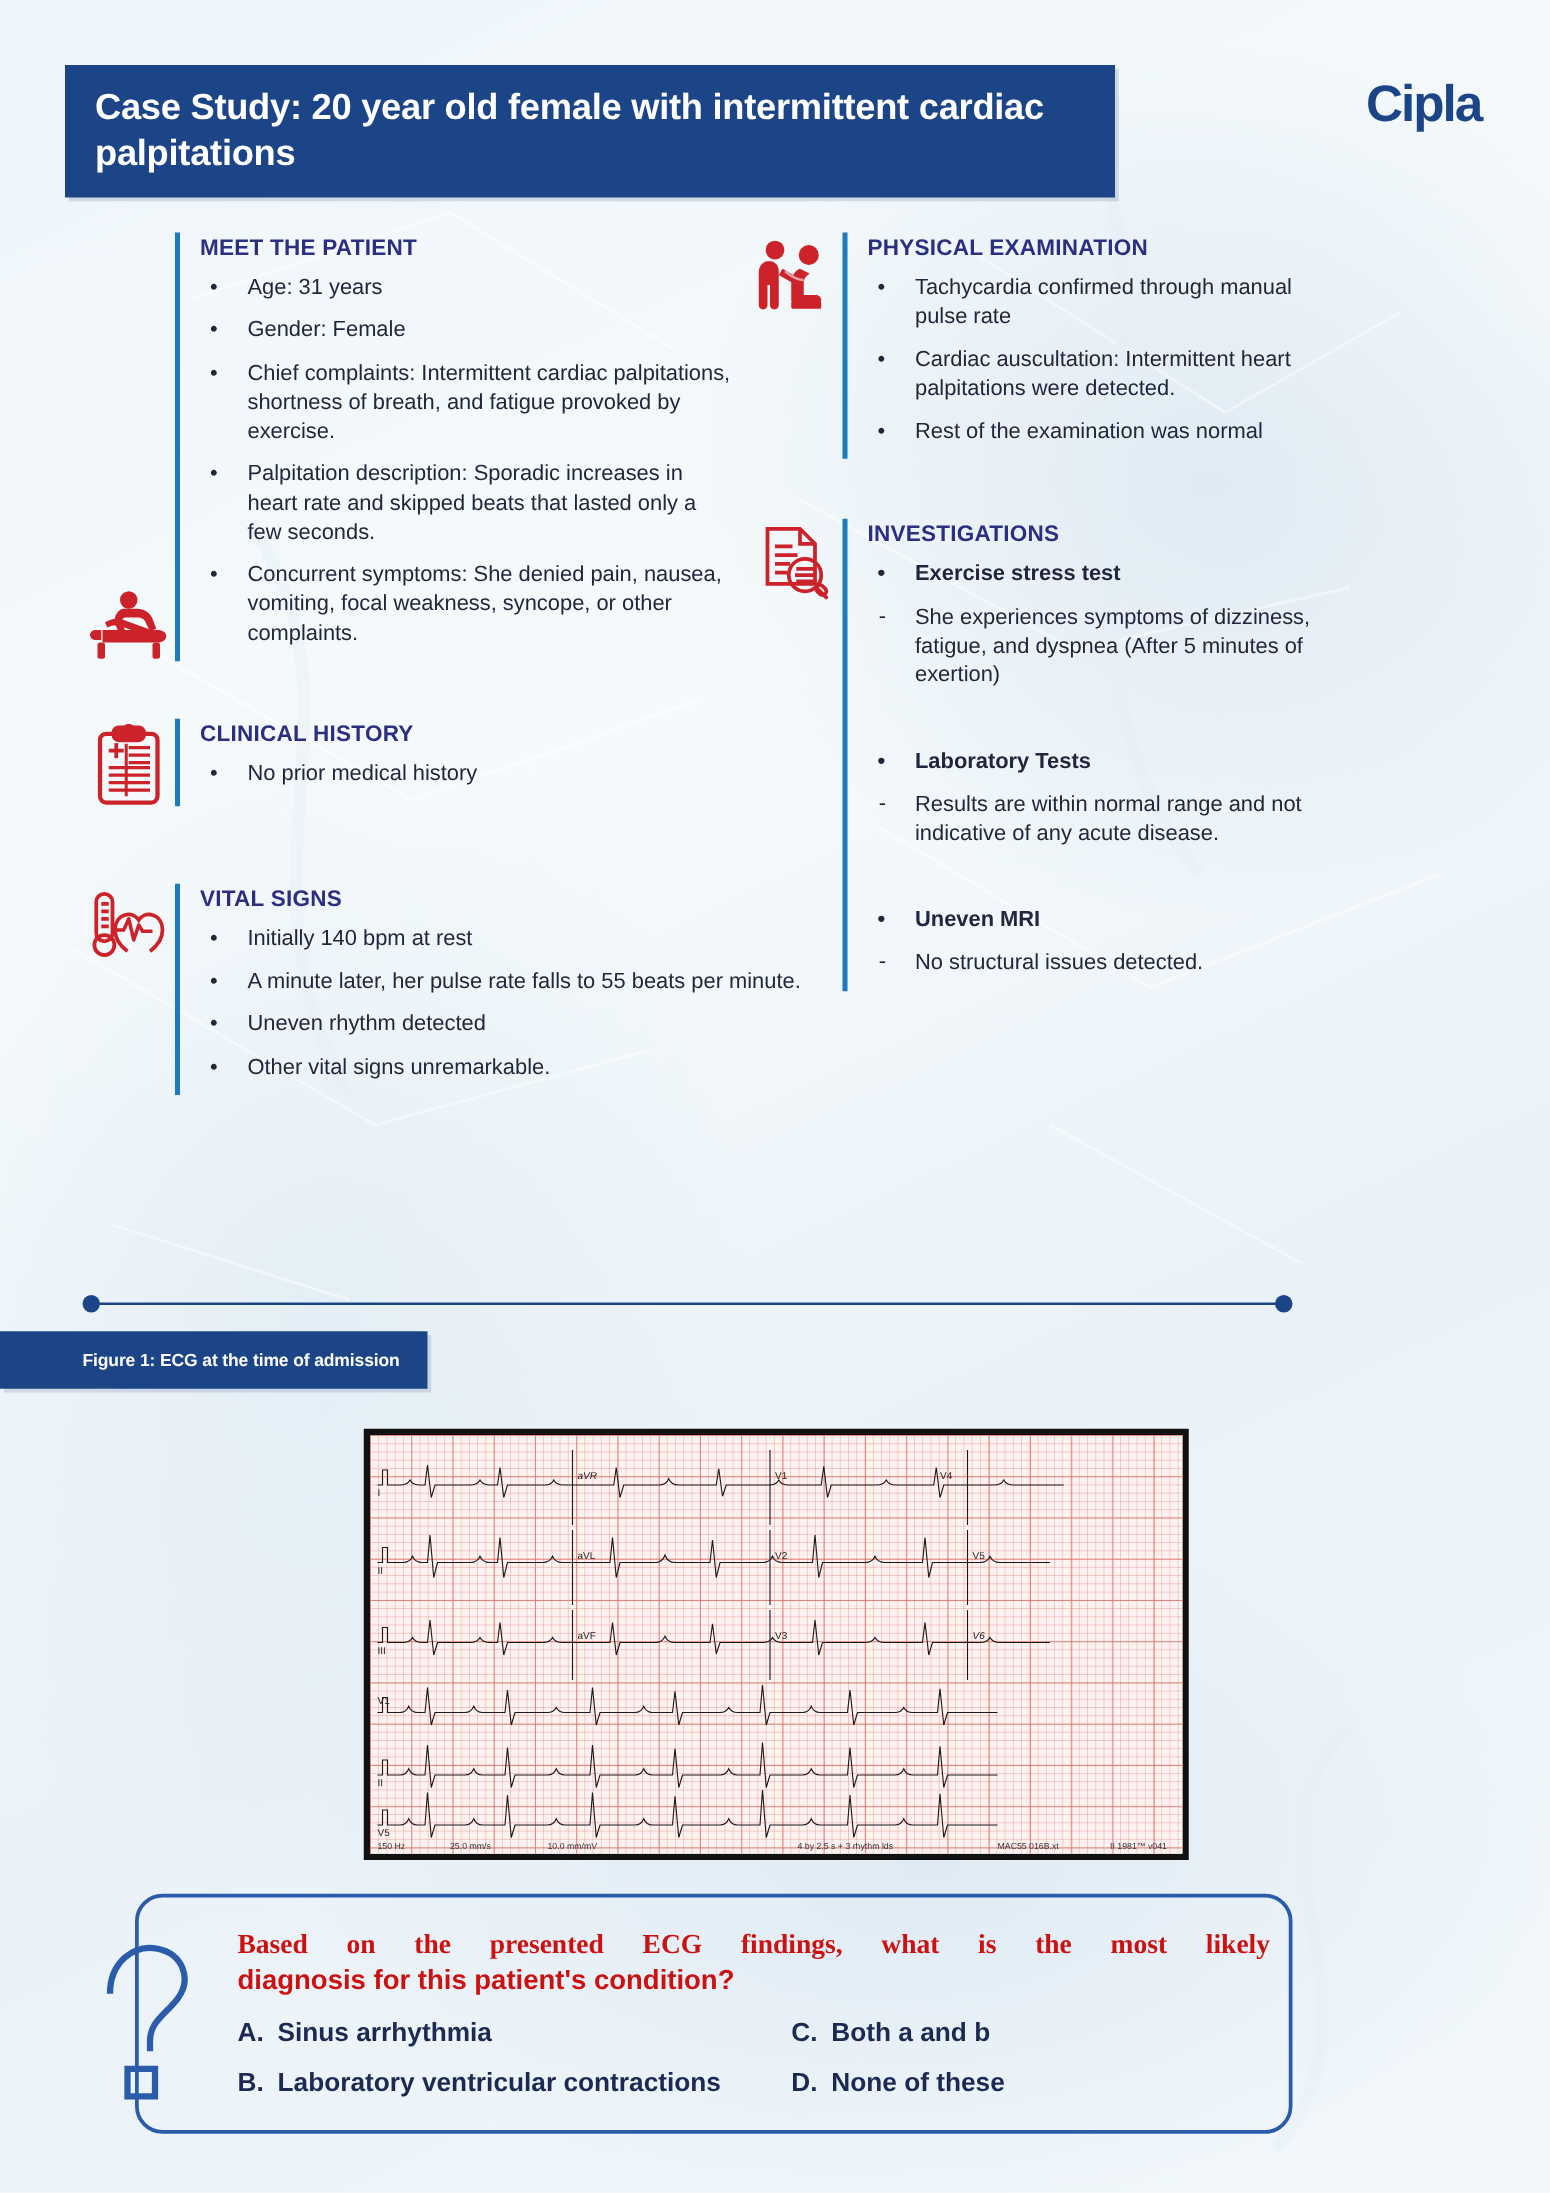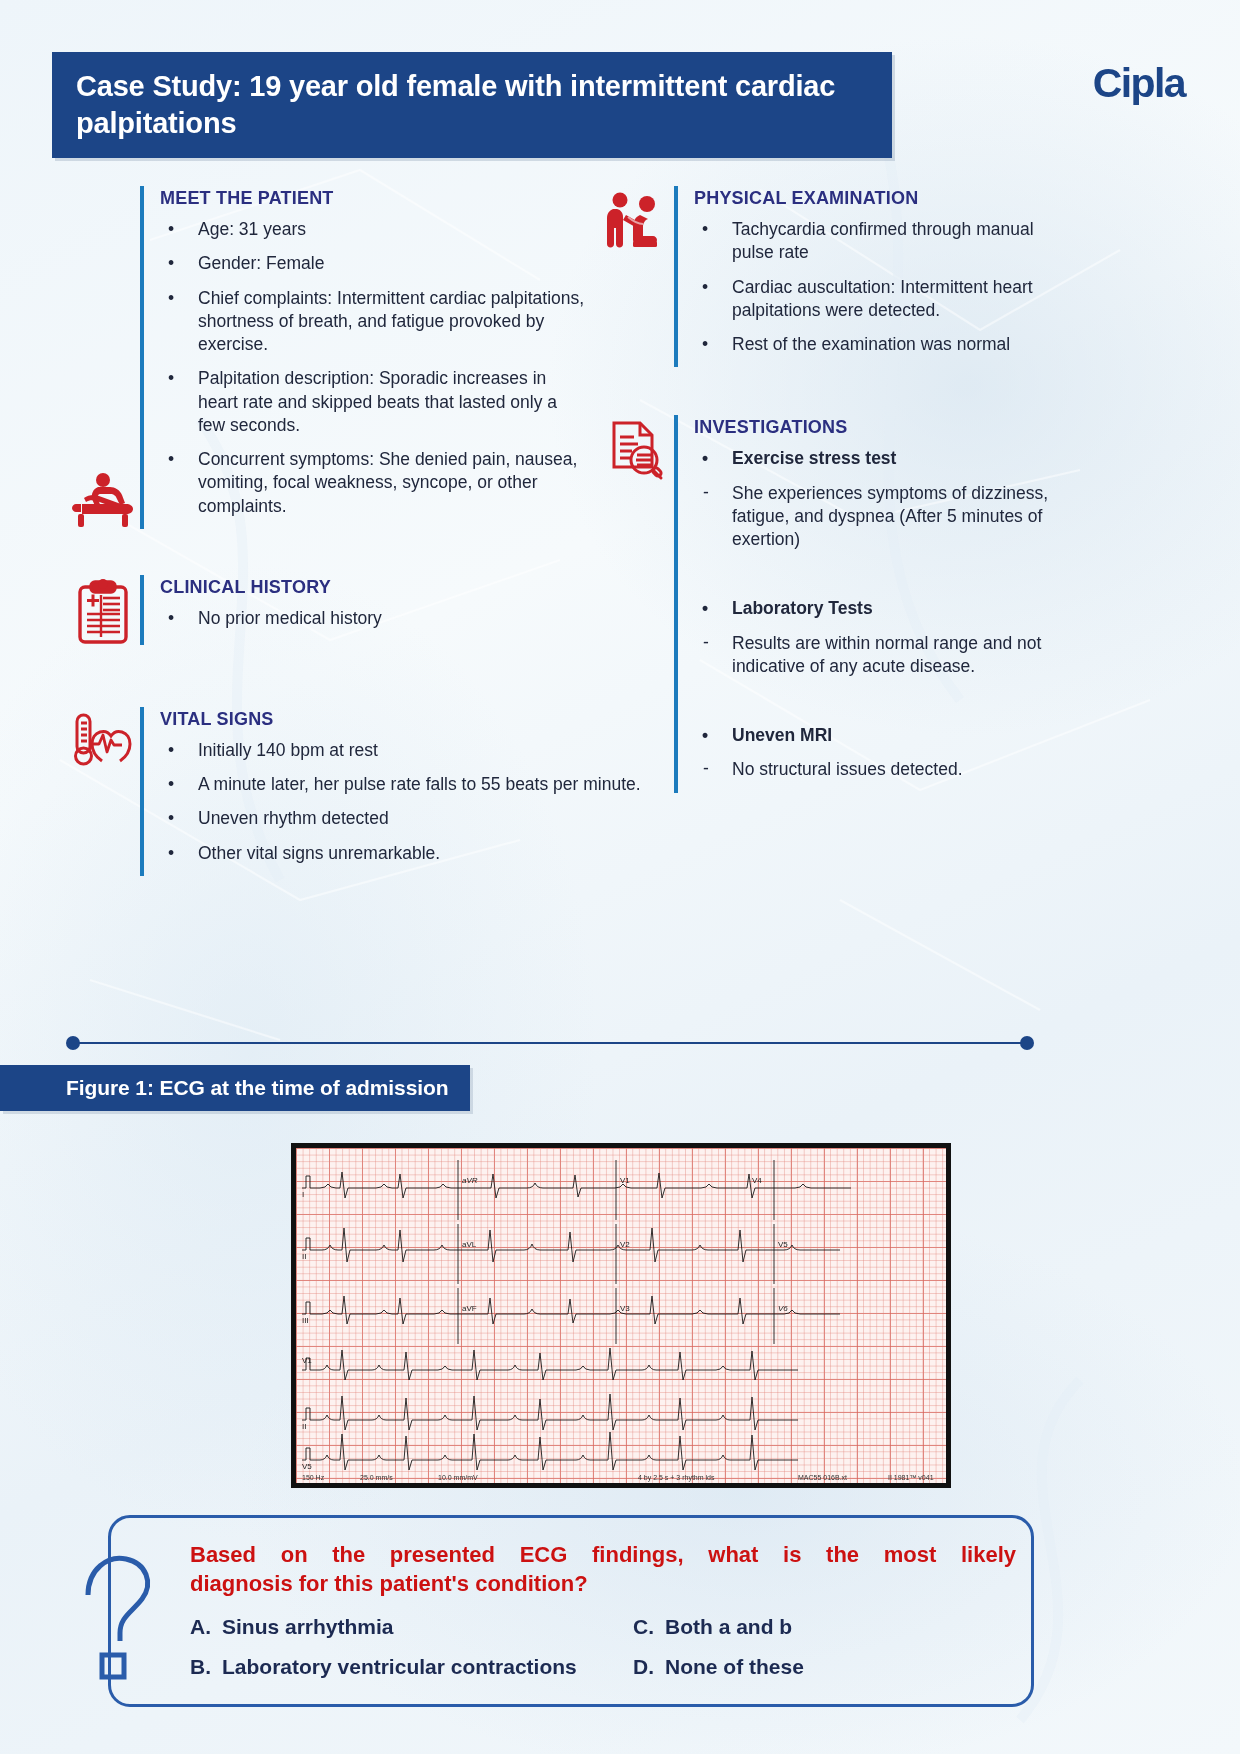--- a/index.html
+++ b/index.html
@@ -110,21 +110,21 @@
 
   
   .fig-banner {
     position: absolute; left: 0; top: 1065px;
     height: 46px; padding: 0 22px 0 66px;
     background: #1c4587;
     display: flex; align-items: center;
     box-shadow: 3px 3px 0 rgba(120,140,165,0.25);
   }
   .fig-banner span {
-    color: #fff; font-size: 21px; font-weight: bold; letter-spacing: -0.1px;
+    color: #fff; font-size: 14px; font-weight: bold; letter-spacing: -0.1px;
   }
 
   
   .ecg-wrap {
     position: absolute; left: 291px; top: 1143px;
     width: 660px; height: 345px;
     border: 5px solid #111;
     background: #fff;
     overflow: hidden;
   }
@@ -196,21 +196,21 @@
       <path d="M90 980 L280 1040"></path>
     </g>
     <g stroke="#e3edf5" stroke-width="10" fill="none" opacity="0.7">
       <path d="M880 120 C940 320 820 520 960 700"></path>
       <path d="M200 420 C300 560 180 700 280 880"></path>
       <path d="M1080 1380 C980 1480 1120 1600 1020 1720"></path>
     </g>
   </svg>
 
   <div class="header-bar">
-    <div class="header-title">Case Study: 19 year old female with intermittent cardiac palpitations</div>
+    <div class="header-title">Case Study: 20 year old female with intermittent cardiac palpitations</div>
   </div>
   <div class="logo">Cipla</div>
 
   <div class="columns">
 
     <div class="col-left">
 
       <div class="section" style="margin-bottom:46px;align-items:flex-end;">
         <div class="sec-icon">
           <svg width="62" height="58" viewBox="0 0 62 58">
@@ -451,21 +451,21 @@
   <div class="qbox"></div>
   <svg class="qmark" viewBox="0 0 90 160">
     <g fill="none" stroke="#2a5caa" stroke-width="5">
       <path d="M16 66 C16 40 36 26 54 30 C74 34 82 54 70 70 C60 83 48 88 48 104 L48 112"></path>
       <path d="M30 126 h22 v22 h-22 z"></path>
     </g>
   </svg>
 
   <div class="qcontent">
     <div class="qtext">
-      <div style="text-align:justify;text-align-last:justify;">Based on the presented ECG findings, what is the most likely</div>
+      <div style="text-align:justify;text-align-last:justify;font-family:Liberation Serif, serif;">Based on the presented ECG findings, what is the most likely</div>
       <div class="l2">diagnosis for this patient's condition?</div>
     </div>
     <div class="opts">
       <div class="opt-col">
         <div class="opt">
           <span class="k">A.</span>
           <span>Sinus arrhythmia</span>
         </div>
         <div class="opt">
           <span class="k">B.</span>

